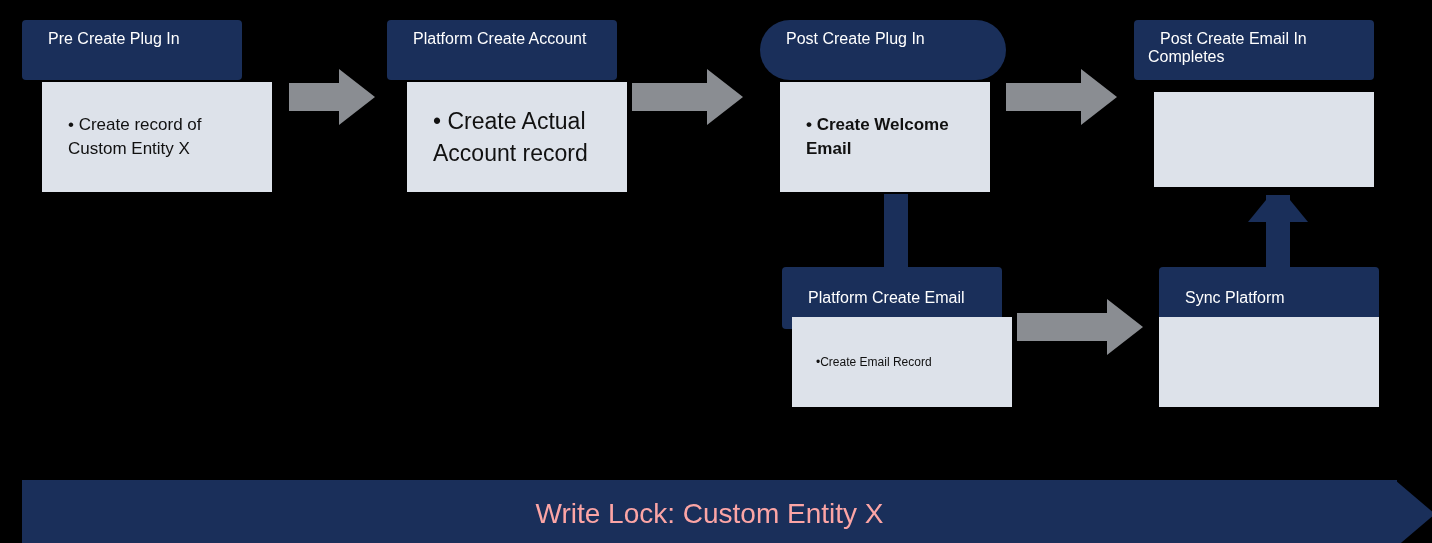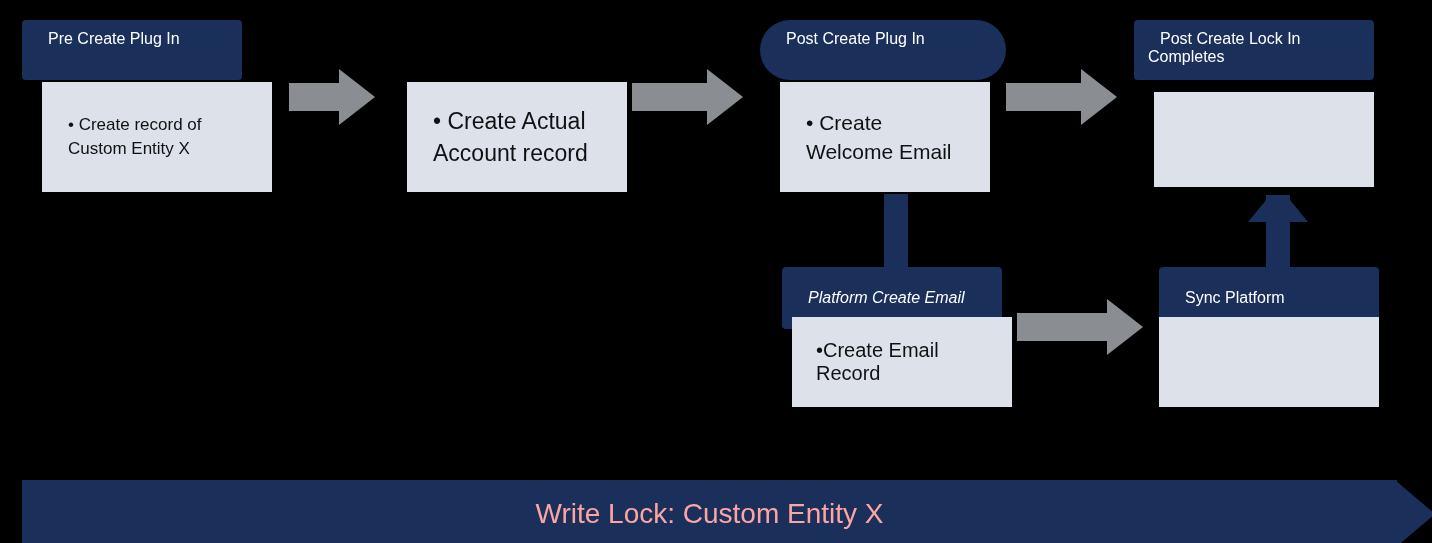--- a/index.html
+++ b/index.html
@@ -95,56 +95,59 @@
   </div>
 
   <div class="box-light" style="left:30px; top:70px; width:230px; height:110px; display:flex; align-items:center;">
     <span style="font-size:17px; line-height:1.4;">• Create record of Custom Entity X</span>
   </div>
 
   <div class="arrow-right" style="left:265px; top:45px; width:110px;">
     <div class="shaft"></div>
   </div>
 
+  <div class="box-dark" style="left:375px; top:8px; width:230px; min-height:60px;">
+    <span>Platform Create Account</span>
+  </div>
 
   <div class="box-light" style="left:395px; top:70px; width:220px; height:110px; display:flex; align-items:center;">
     <span style="font-size:23px; line-height:1.4;">• Create Actual Account record</span>
   </div>
 
   <div class="arrow-right" style="left:608px; top:45px; width:135px;">
     <div class="shaft"></div>
   </div>
 
   <div class="box-dark" style="left:748px; top:8px; width:246px; min-height:60px;border-radius:30px;">
     <span>Post Create Plug In</span>
   </div>
 
   <div class="box-light" style="left:768px; top:70px; width:210px; height:110px; display:flex; align-items:center;">
-    <span style="font-size:21px; line-height:1.4;">• Create Welcome Email</span>
+    <span style="font-size:17px; line-height:1.4;font-weight:bold;">• Create Welcome Email</span>
   </div>
 
   <div class="arrow-right" style="left:982px; top:45px; width:135px;">
     <div class="shaft"></div>
   </div>
 
   <div class="box-dark" style="left:1122px; top:8px; width:240px; min-height:60px;">
-    <span>Post Create Lock In Completes</span>
+    <span>Post Create Email In Completes</span>
   </div>
 
   <div class="box-light" style="left:1142px; top:80px; width:220px; height:95px;">
   </div>
 
   <div style="position:absolute; left:872px; top:182px; width:6px; height:95px; background:#1a2f5a;"></div>
 
-  <div class="box-dark" style="left:770px; top:255px; width:220px; min-height:48px; display:flex; align-items:flex-end;font-style:italic;">
+  <div class="box-dark" style="left:770px; top:255px; width:220px; min-height:48px; display:flex; align-items:flex-end;">
     <span>Platform Create Email</span>
   </div>
 
   <div class="box-light" style="left:780px; top:305px; width:220px; height:90px; display:flex; align-items:center; padding-left:12px;">
-    <span style="font-size:20px;">•Create Email Record</span>
+    <span style="font-size:12px;">•Create Email Record</span>
   </div>
 
   <div class="arrow-right" style="left:993px; top:275px; width:150px;">
     <div class="shaft"></div>
   </div>
 
   <div class="box-dark" style="left:1147px; top:255px; width:220px; min-height:48px; display:flex; align-items:center;">
     <span>Sync Platform</span>
   </div>
 

